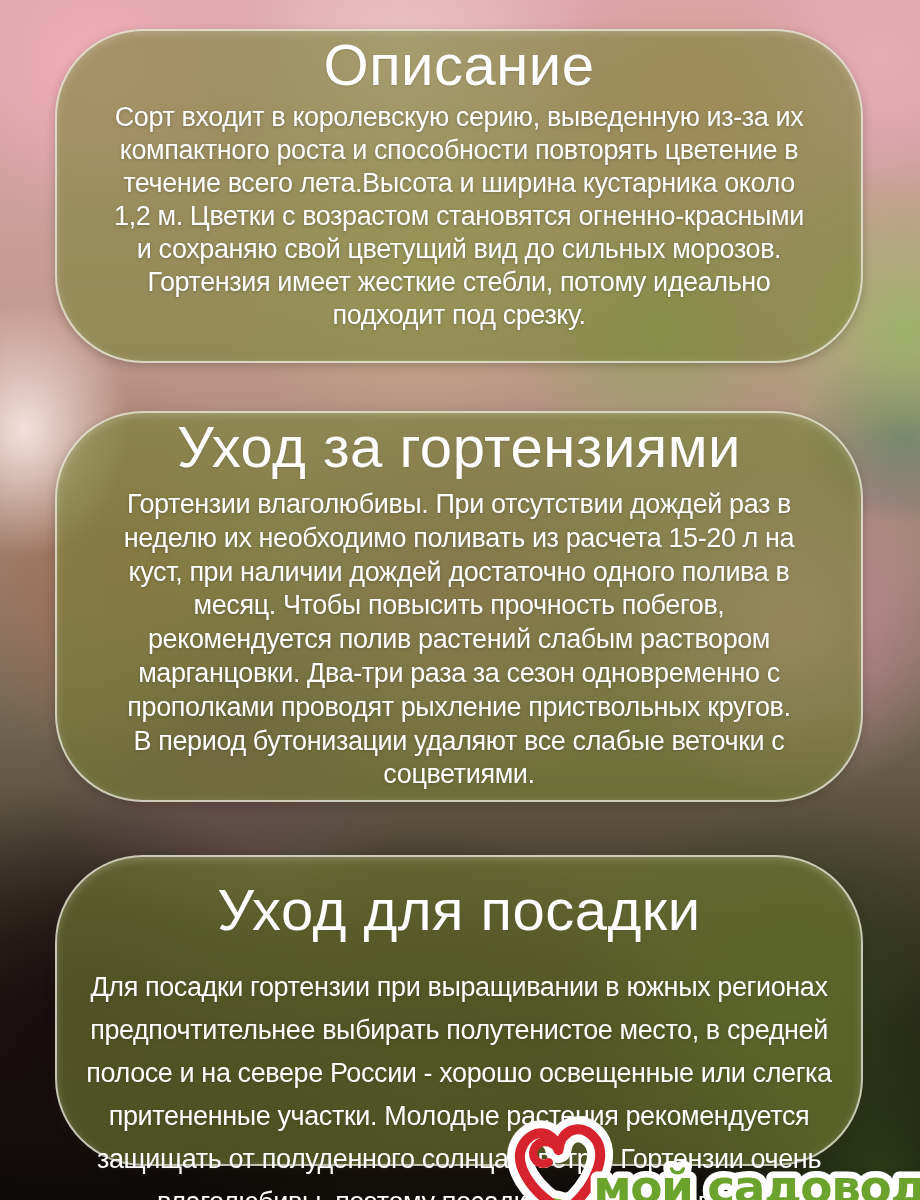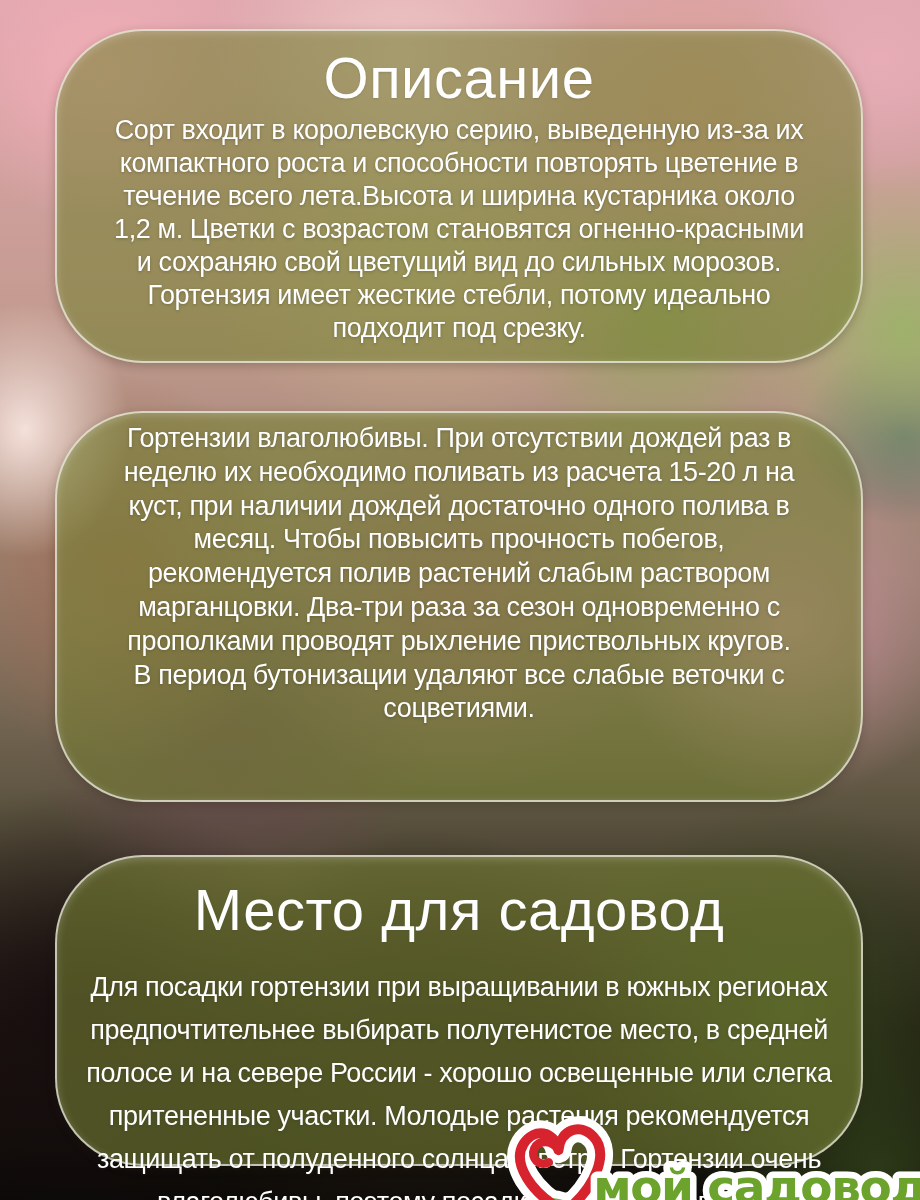--- a/index.html
+++ b/index.html
@@ -36,21 +36,21 @@
     background:rgba(118,128,52,.60);
     border:2px solid rgba(252,252,246,.68);
     border-radius:88px;
     box-shadow:inset 0 2px 8px rgba(255,255,255,.22), 0 3px 10px rgba(40,30,20,.25);
     text-align:center;color:#fff;
   }
   .panel.s1{top:29px;height:334px;}
   .panel.s2{top:411px;height:391px;}
   .panel.s3{top:855px;height:311px;}
   .panel-title{
-    margin:0;padding-top:15px;
+    margin:0;padding-top:2px;
     font-size:58px;line-height:64px;font-weight:400;letter-spacing:.5px;
     color:#fefefe;text-shadow:0 1px 2px rgba(80,80,60,.25);
   }
   .s3 .panel-title{padding-top:21px;}
   .panel-body{
     margin:4px 18px 0;
     font-size:27px;line-height:33px;font-weight:400;letter-spacing:-.4px;
     white-space:nowrap;
     text-shadow:0 1px 3px rgba(55,55,40,.35);
   }
@@ -64,25 +64,26 @@
 
 <div class="screen">
   <div class="bg"></div>
 
   <section class="panel s1">
     <h2 class="panel-title">Описание</h2>
     <div class="panel-body">Сорт входит в королевскую серию, выведенную из-за их<br>компактного роста и способности повторять цветение в<br>течение всего лета.Высота и ширина кустарника около<br>1,2 м. Цветки с возрастом становятся огненно-красными<br>и сохраняю свой цветущий вид до сильных морозов.<br>Гортензия имеет жесткие стебли, потому идеально<br>подходит под срезку.</div>
   </section>
 
   <section class="panel s2">
+    <h2 class="panel-title">Уход за гортензиями</h2>
     <div class="panel-body">Гортензии влаголюбивы. При отсутствии дождей раз в<br>неделю их необходимо поливать из расчета 15-20 л на<br>куст, при наличии дождей достаточно одного полива в<br>месяц. Чтобы повысить прочность побегов,<br>рекомендуется полив растений слабым раствором<br>марганцовки. Два-три раза за сезон одновременно с<br>прополками проводят рыхление приствольных кругов.<br>В период бутонизации удаляют все слабые веточки с<br>соцветиями.</div>
   </section>
 
   <section class="panel s3">
-    <h2 class="panel-title">Место для садовод</h2>
+    <h2 class="panel-title">Уход для посадки</h2>
     <div class="panel-body">Для посадки гортензии при выращивании в южных регионах<br>предпочтительнее выбирать полутенистое место, в средней<br>полосе и на севере России - хорошо освещенные или слегка<br>притененные участки. Молодые растения рекомендуется<br>защищать от полуденного солнца и ветра. Гортензии очень<br>влаголюбивы, поэтому посадка вблизи деревьев,<br>поглощающих много влаги, для них нежелательна.</div>
   </section>
 
   <div class="logo">
     <svg width="410" height="124" viewBox="0 0 410 124" xmlns="http://www.w3.org/2000/svg">
       <g transform="rotate(-6 58 62)">
 
         <path d="M58 100 C 26 78, 10 46, 24 28 C 36 13, 56 18, 58 38 C 62 18, 82 13, 94 28 C 108 46, 92 78, 58 100 Z" fill="none" stroke="#ffffff" stroke-width="26" stroke-linejoin="round" stroke-linecap="round"></path>
         <path d="M14 96 C 30 80, 58 82, 68 97 C 58 114, 27 116, 14 96 Z" fill="#ffffff" stroke="#ffffff" stroke-width="16" stroke-linejoin="round"></path>
 

